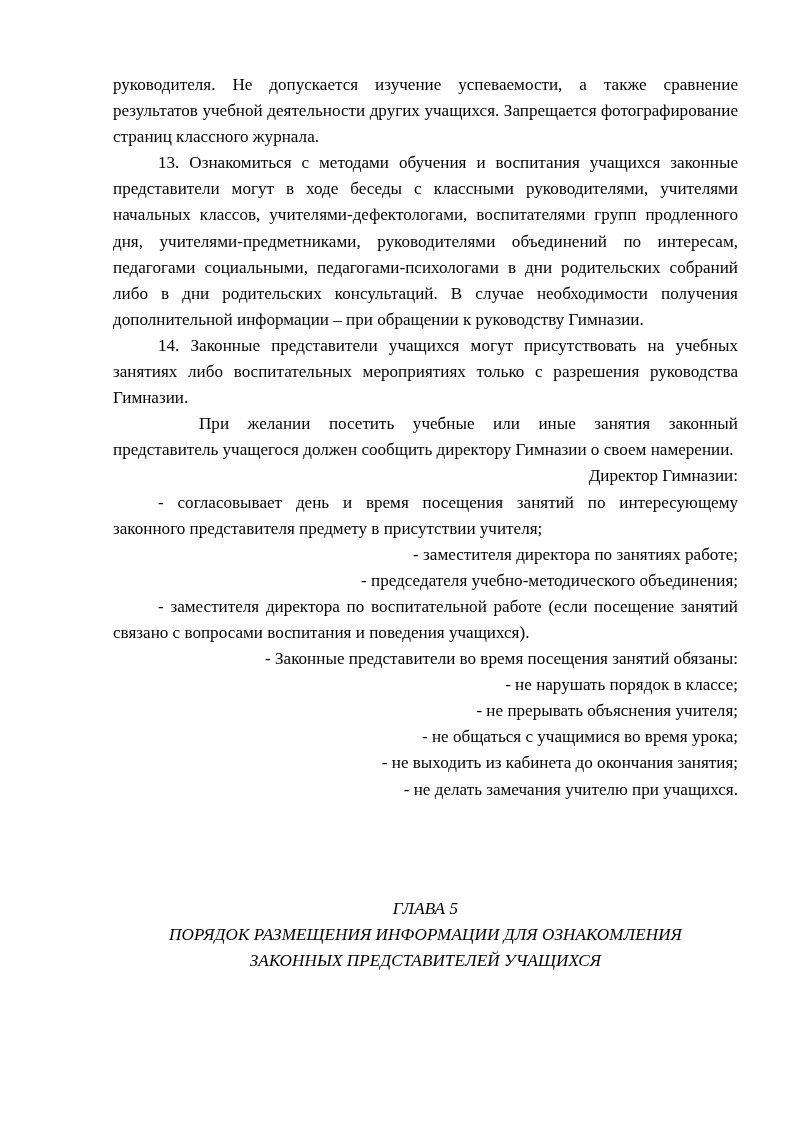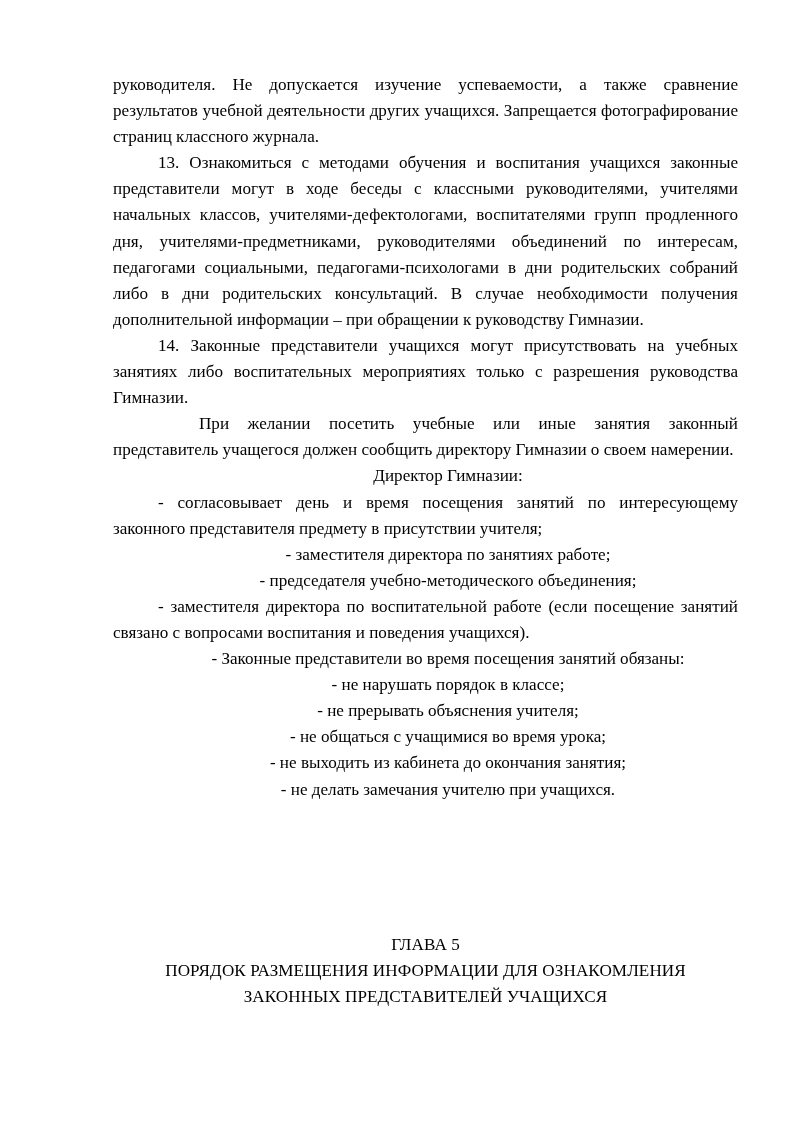--- a/index.html
+++ b/index.html
@@ -49,31 +49,32 @@
     text-indent: 45px;
   }
 
   
   .para.indent-deep {
     text-indent: 86px;
   }
 
   
   .para.flush {
-    text-align: center;
+    text-align: right;
     text-indent: 45px;
   }
 
   
   .heading-block {
     position: absolute;
     left: 113px;
     width: 625px;
-    top: 932px;
+    top: 896px;
     text-align: center;
+    font-style: italic;
   }
   .heading-line {
     margin: 0;
     font-size: 17.1px;
     line-height: 26.1px;
     text-align: center;
     font-weight: normal;
     letter-spacing: 0.1px;
   }
 </style>

